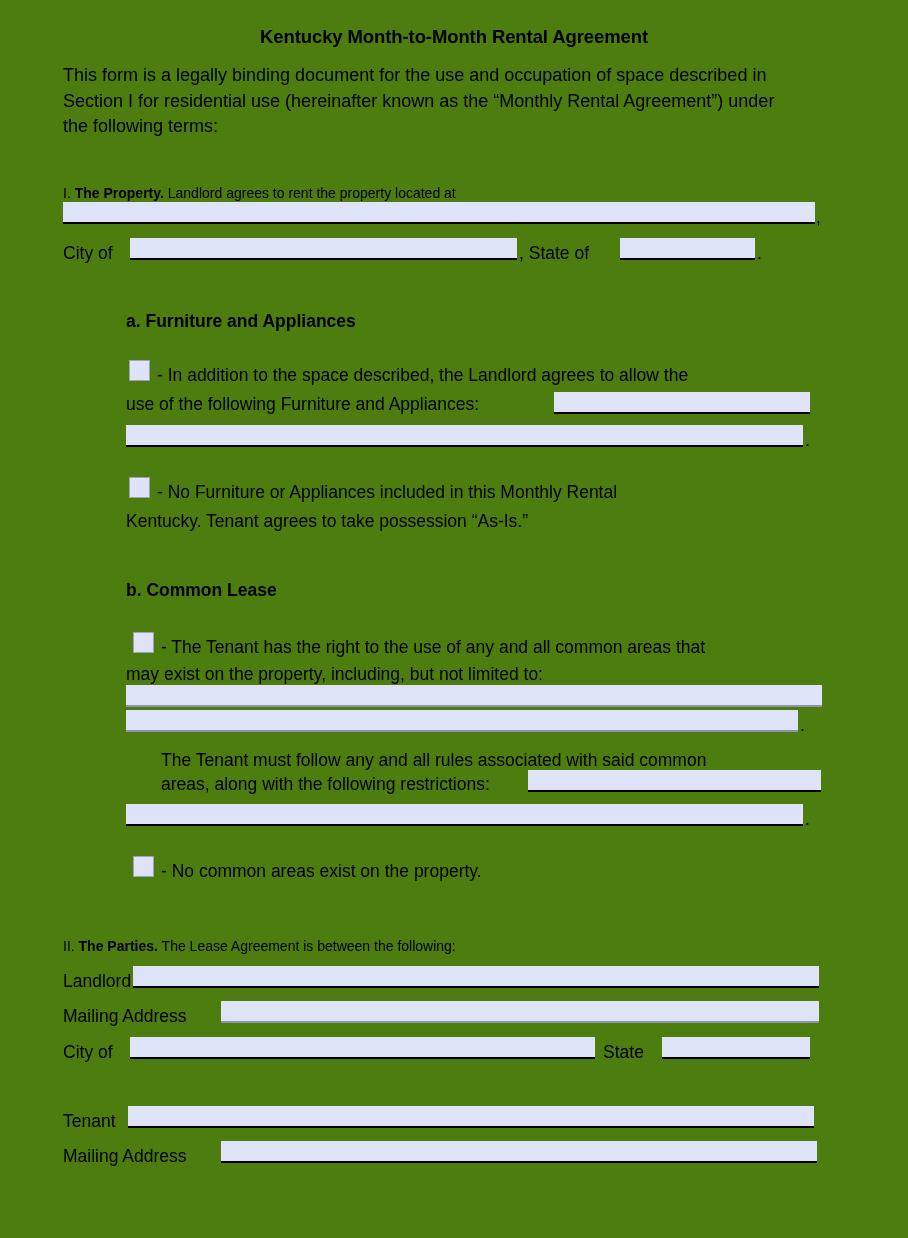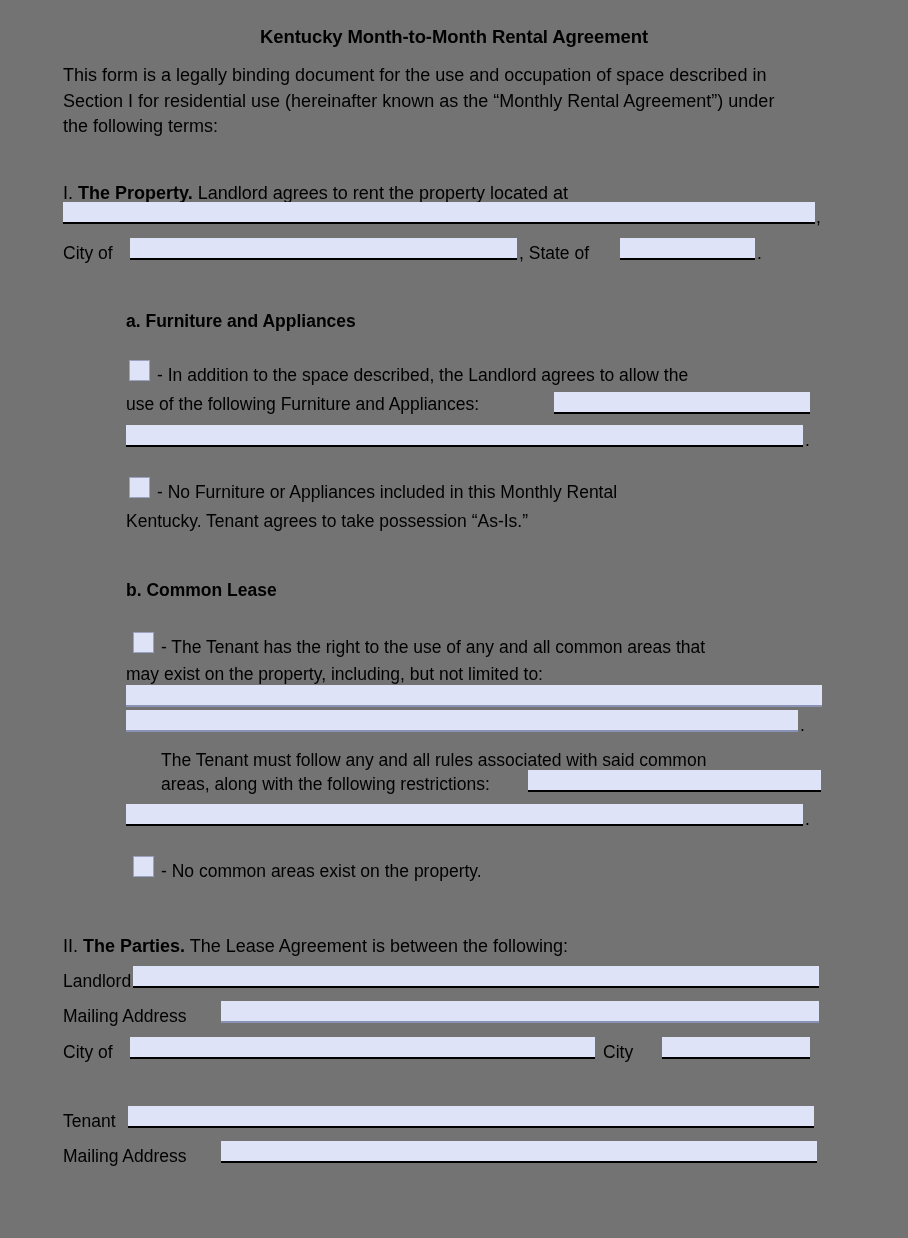--- a/index.html
+++ b/index.html
@@ -13,21 +13,21 @@
     position: relative;
     font-family: "Liberation Sans", sans-serif;
     color: #000000;
     overflow: hidden;
   }
   .page {
     position: absolute;
     left: 0; top: 0;
     width: 908px;
     height: 1238px;
-    background: #737373;
+    background: #4d7c0f;
   }
 
   
   .doc-title {
     position: absolute;
     left: 0; top: 26px;
     width: 908px;
     text-align: center;
     font-size: 18.5px;
     font-weight: bold;
@@ -36,21 +36,21 @@
   .intro {
     position: absolute;
     left: 63px; top: 63px;
     width: 730px;
     font-size: 18px;
     line-height: 25.5px;
   }
 
   .sec-head {
     position: absolute;
-    font-size: 18px;
+    font-size: 14px;
     line-height: 24px;
   }
   .sec-head b { font-weight: bold; }
 
   .sub-head {
     position: absolute;
     font-size: 17.5px;
     font-weight: bold;
     line-height: 22px;
   }
@@ -162,21 +162,21 @@
   </div>
 
   <div class="label" style="left:63px; top:970px;">Landlord</div>
   <div class="fld dark" style="left:133px; top:966px; width:686px; height:22px;" placeholder=""></div>
 
   <div class="label" style="left:63px; top:1005px;">Mailing Address</div>
   <div class="fld light" style="left:221px; top:1001px; width:598px; height:22px;" placeholder=""></div>
 
   <div class="label" style="left:63px; top:1041px;">City of</div>
   <div class="fld dark" style="left:130px; top:1037px; width:465px; height:22px;" placeholder=""></div>
-  <div class="label" style="left:603px; top:1041px;">City</div>
+  <div class="label" style="left:603px; top:1041px;">State</div>
   <div class="fld dark" style="left:662px; top:1037px; width:148px; height:22px;" placeholder=""></div>
 
   <div class="label" style="left:63px; top:1110px;">Tenant</div>
   <div class="fld dark" style="left:128px; top:1106px; width:686px; height:22px;" placeholder=""></div>
 
   <div class="label" style="left:63px; top:1145px;">Mailing Address</div>
   <div class="fld dark" style="left:221px; top:1141px; width:596px; height:22px;" placeholder=""></div>
 
 </div>
 

